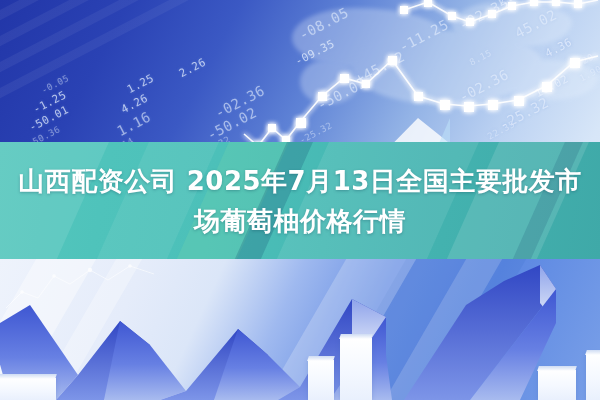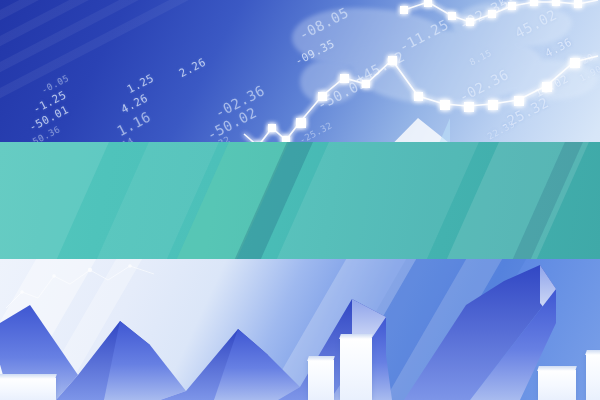--- a/index.html
+++ b/index.html
@@ -325,14 +325,18 @@
   <div id="teal">
     <div class="facet f1"></div>
     <div class="facet f2"></div>
     <div class="facet grn"></div>
     <div class="facet dk1"></div>
     <div class="facet f3"></div>
     <div class="facet f4"></div>
     <div class="facet dk2"></div>
   </div>
 
+  <div id="title">
+    <div class="ln">山西配资公司 2025年7月13日全国主要批发市</div>
+    <div class="ln">场葡萄柚价格行情</div>
+  </div>
 
 </div>
 
 </body></html>

